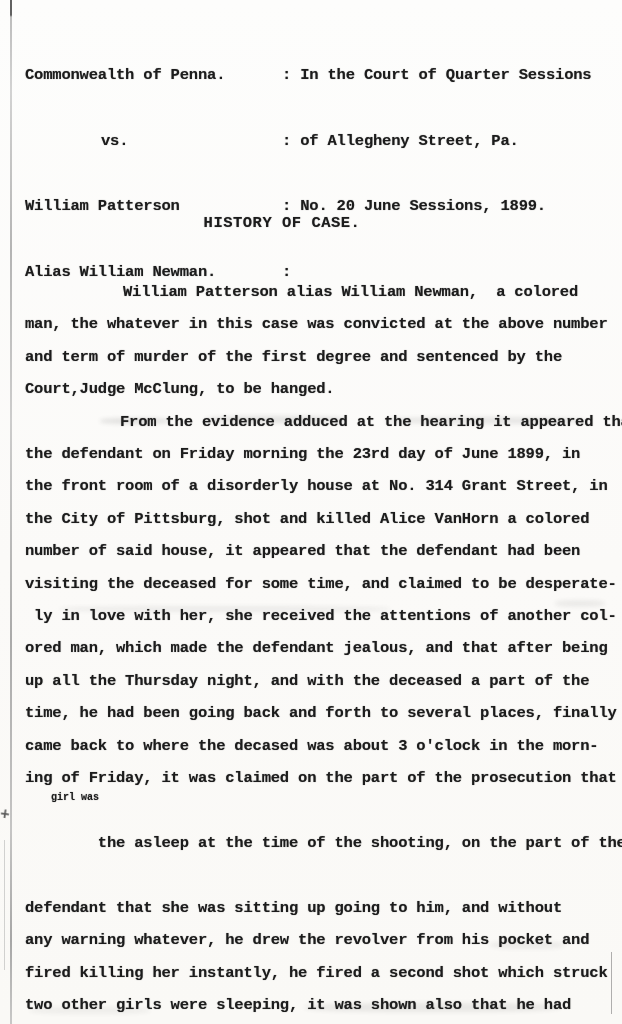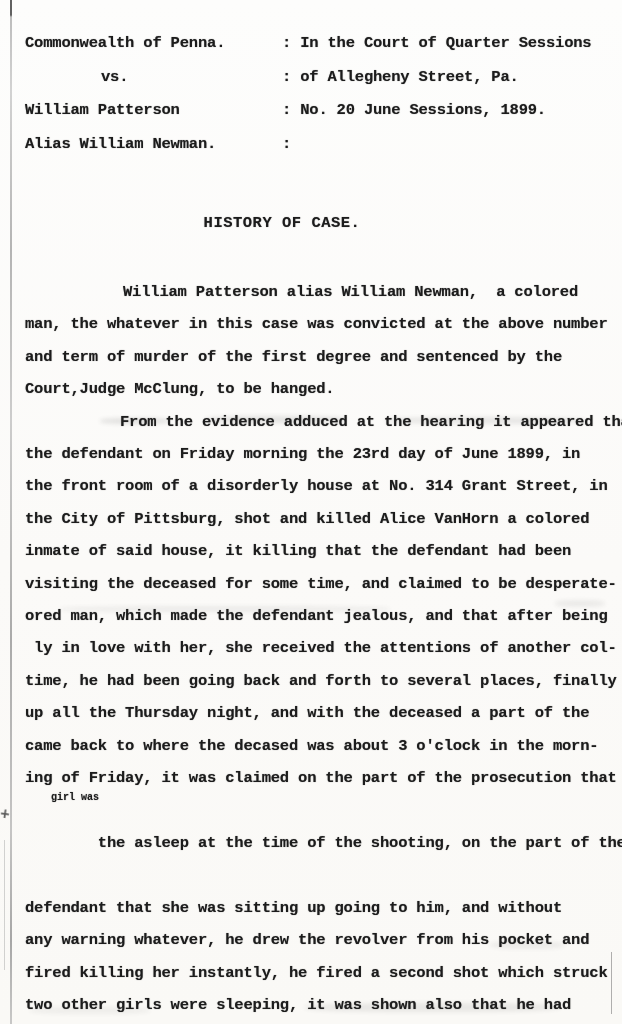--- a/index.html
+++ b/index.html
@@ -16,21 +16,21 @@
   .content {
     position: absolute;
     inset: 0;
     filter: blur(0.3px);
     text-shadow: 0 0 1px rgba(25,25,25,0.55);
     font-size: 15.5px;
     letter-spacing: -0.2px;
   }
   
   .caption { position: absolute; top: 27px; left: 25px; right: 10px; }
-  .caption-row { display: flex; height: 33.5px; align-items: center; }
+  .caption-row { display: flex; height: 33.5px; align-items: center; margin-top: 32px; }
   .caption-left  { width: 257px; white-space: pre; line-height: 33.5px; }
   .caption-left.vs-cell { padding-left: 76px; box-sizing: border-box; }
   .caption-right { flex: 1; white-space: pre; line-height: 33.5px; }
   
   .title {
     position: absolute; top: 213px; left: 0;
     width: 622px; padding-right: 58px; box-sizing: border-box;
     text-align: center; letter-spacing: 0.5px; line-height: 20px;
   }
   
@@ -105,26 +105,26 @@
           <div class="line">and term of murder of the first degree and sentenced by the</div>
           <div class="line">Court,Judge McClung, to be hanged.</div>
         </div>
 
       <div class="para para2a">
 
       <div class="line">From the evidence adduced at the hearing it appeared that</div>
           <div class="line">the defendant on Friday morning the 23rd day of June 1899, in</div>
           <div class="line">the front room of a disorderly house at No. 314 Grant Street, in</div>
           <div class="line">the City of Pittsburg, shot and killed Alice VanHorn a colored</div>
-          <div class="line">inmate of said house, it killing that the defendant had been</div>
+          <div class="line">number of said house, it appeared that the defendant had been</div>
           <div class="line">visiting the deceased for some time, and claimed to be desperate-</div>
+          <div class="line"> ly in love with her, she received the attentions of another col-</div>
           <div class="line">ored man, which made the defendant jealous, and that after being</div>
-          <div class="line"> ly in love with her, she received the attentions of another col-</div>
+          <div class="line">up all the Thursday night, and with the deceased a part of the</div>
           <div class="line">time, he had been going back and forth to several places, finally</div>
-          <div class="line">up all the Thursday night, and with the deceased a part of the</div>
           <div class="line">came back to where the decased was about 3 o'clock in the morn-</div>
           <div class="line">ing of Friday, it was claimed on the part of the prosecution that</div>
         </div>
 
       <div class="line insert-line">
         <span class="interline">girl was</span><span>the asleep at the time of the shooting, on the part of the</span>
       </div>
 
       <div class="para para2b">
 

